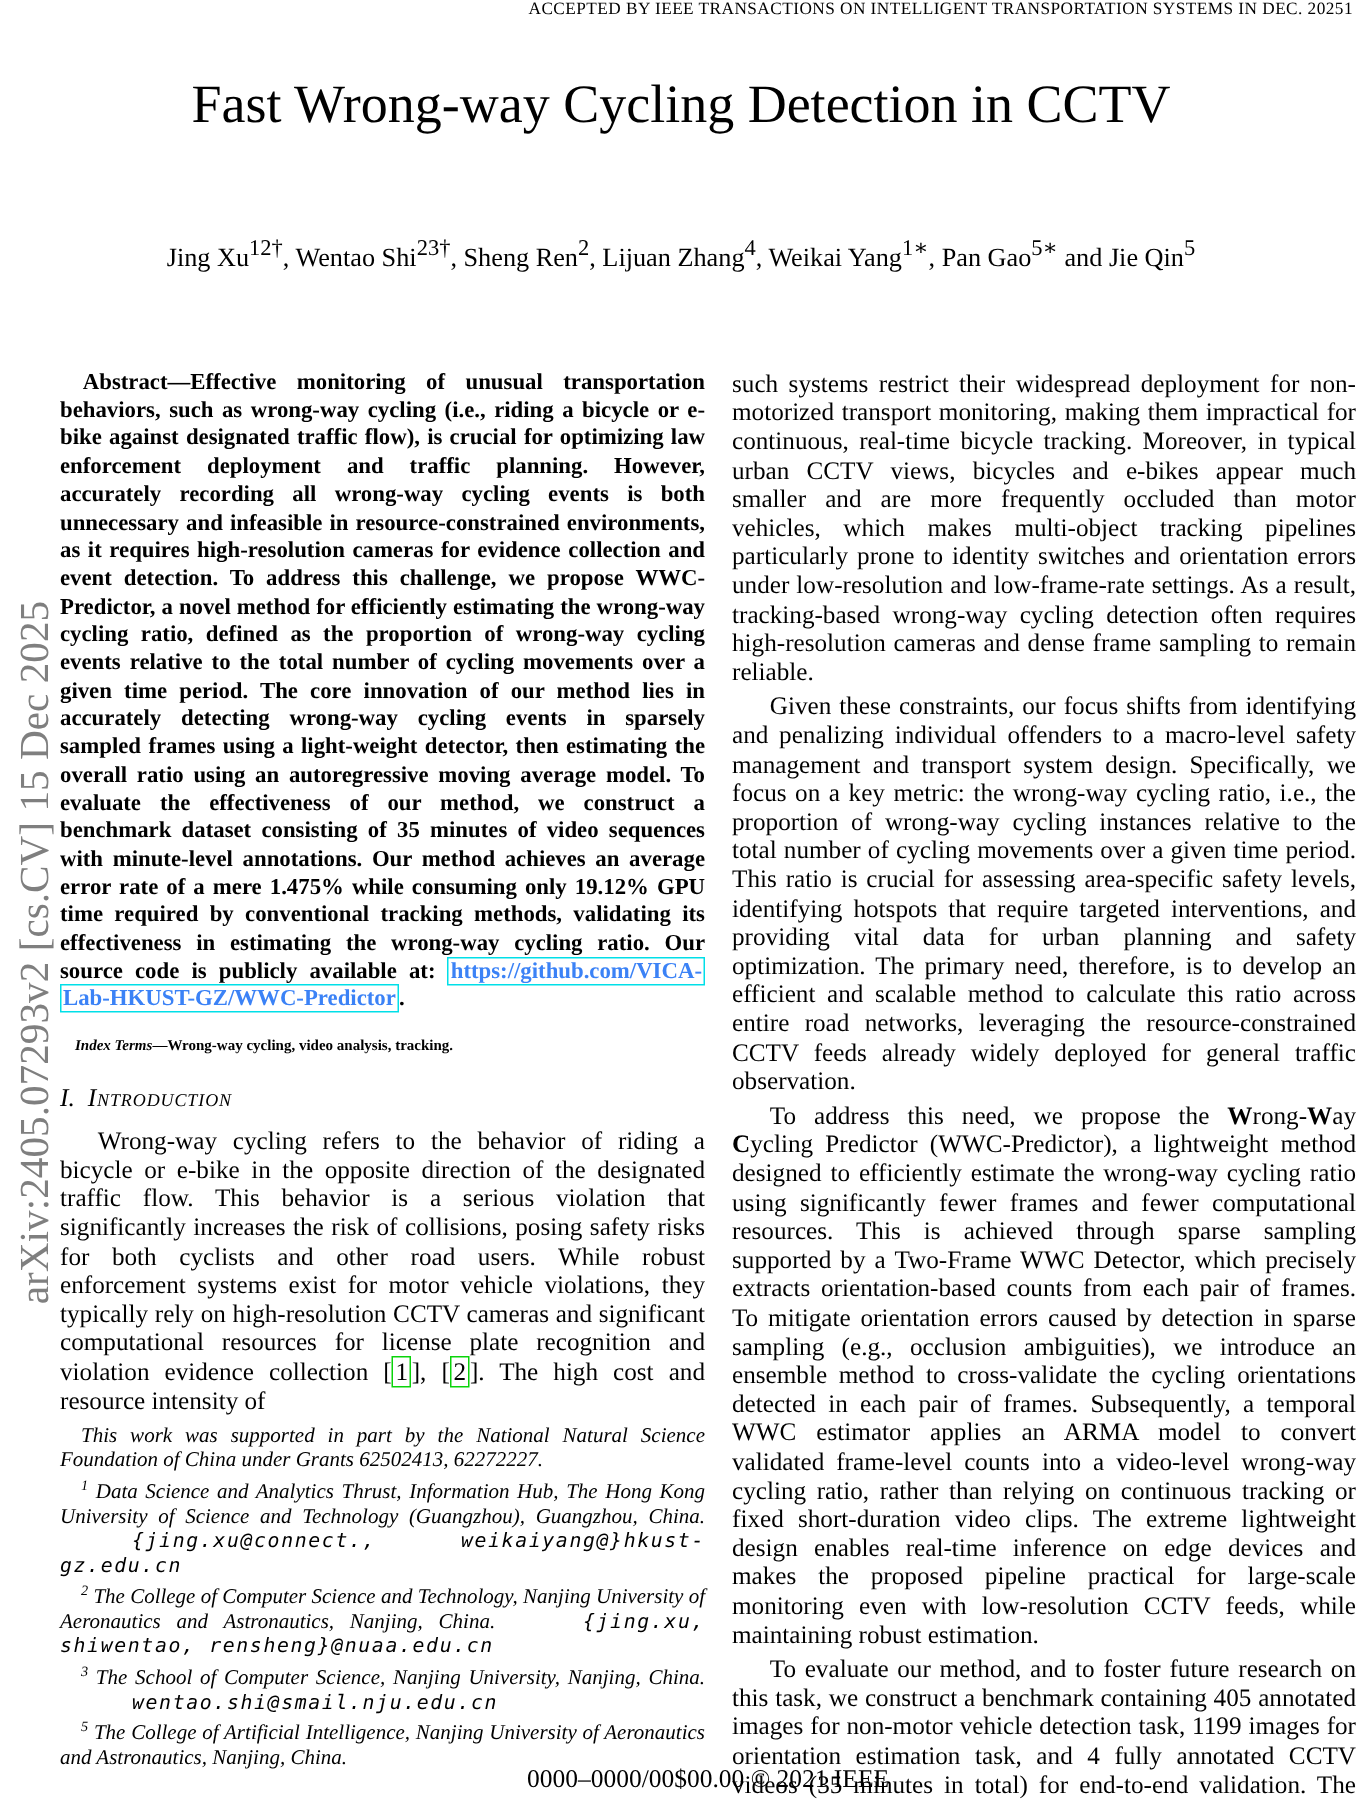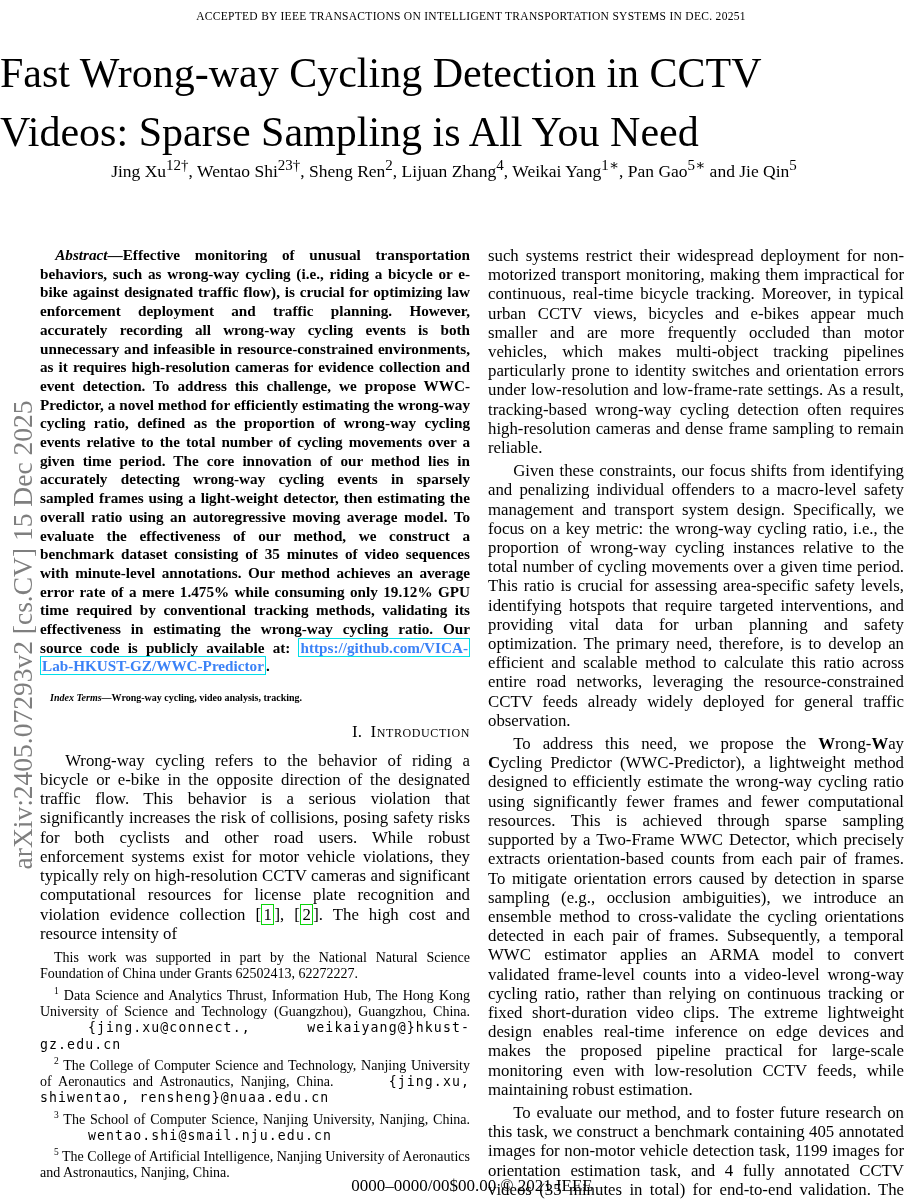--- a/index.html
+++ b/index.html
@@ -4,75 +4,76 @@
 <style>
   html,body { margin:0; padding:0; background:#e8e8e8; }
   .page {
     position:relative; width:908px; height:1200px; margin:0 auto;
     background:#ffffff; color:#000;
     font-family:"Liberation Serif","DejaVu Serif",serif;
     overflow:hidden;
   }
   
   .running-header {
-    position:absolute; top:10px; left:40px; right:6px;
-    display:flex; justify-content:center;
+    position:absolute; top:0; left:40px; right:6px;
+    display:flex; justify-content:flex-end;
     font-size:11.5px; letter-spacing:0.3px;
   }
   
   .title {
     position:absolute; top:44px; left:0; right:0;
-    font-size:42px; font-weight:normal;
+    text-align:center; font-size:36px; font-weight:normal;
     line-height:1.4; margin:0;
   }
   .authors {
     position:absolute; top:156px; left:0; right:0;
     text-align:center; font-size:17.5px;
   }
   .authors sup { font-size:15px; }
   
   .columns {
     position:absolute; top:246px; left:40px; right:4px; bottom:0;
     display:flex; gap:18px;
   }
   .col-left { width:430px; flex:0 0 430px; }
   .col-right { flex:1; }
   p { margin:0 0 4px 0; }
   .abstract {
     font-weight:bold; font-size:15.2px; line-height:18.7px;
     text-align:justify; text-indent:1em;
   }
-  .abs-label { font-style:italic; }
+  .abs-label { }
   .linkbox {
     color:#3b82f6; text-decoration:none; font-weight:bold;
     border:1.6px solid #00dfe8; padding:0 1px;
     box-decoration-break:clone; -webkit-box-decoration-break:clone;
   }
   .index-terms {
     font-weight:bold; font-size:10px; line-height:18.7px;
     text-align:justify; text-indent:1em; margin-top:13px;
   }
   .it-label { font-style:italic; }
   .sec-heading {
-    text-align:right; font-size:17px; font-weight:normal;
+    text-align:left; font-size:17px; font-weight:normal;
     margin:14px 0 9px 0;
+    font-style:italic;
   }
   .sc { font-variant:small-caps; letter-spacing:0.6px; }
   .body-text {
     font-size:16.8px; line-height:19.2px; text-align:justify;
   }
   .indent { text-indent:1.5em; }
   .cite {
     border:1.5px solid #0ad40a; padding:0 1.5px;
   }
   .bold { font-weight:bold; }
   .footnotes {
     margin-top:7px; font-size:14px; line-height:16.4px; text-align:justify;
   }
-  .footnotes p { margin:0; text-indent:1em; }
+  .footnotes p { margin:0; text-indent:1em;font-style:italic; }
   .mono {
     font-family:"DejaVu Sans Mono","Liberation Mono",monospace;
     font-size:13.2px; letter-spacing:1.1px;margin-left:48px;
   }
   .footnotes sup { font-size:9.5px; }
   
   .footer {
     position:absolute; bottom:4px; left:40px; right:4px;
     text-align:center; font-size:17px;
   }
@@ -89,21 +90,20 @@
 
 <div class="page">
 
   <div class="running-header">
     <span>ACCEPTED BY IEEE TRANSACTIONS ON INTELLIGENT TRANSPORTATION SYSTEMS IN DEC. 2025</span>
     <span>1</span>
   </div>
 
   <h1 class="title">
     <span>Fast Wrong-way Cycling Detection in CCTV</span><br>
-    <span>Videos: Sparse Sampling is All You Need</span>
   </h1>
 
   <div class="authors">
     <span><span></span><span>Jing Xu</span><sup>12†</sup></span><span><span>, </span><span>Wentao Shi</span><sup>23†</sup></span><span><span>, </span><span>Sheng Ren</span><sup>2</sup></span><span><span>, </span><span>Lijuan Zhang</span><sup>4</sup></span><span><span>, </span><span>Weikai Yang</span><sup>1∗</sup></span><span><span>, </span><span>Pan Gao</span><sup>5∗</sup></span><span><span> and </span><span>Jie Qin</span><sup>5</sup></span>
   </div>
 
   <div class="columns">
 
     <div class="col-left">
       <p class="abstract">

